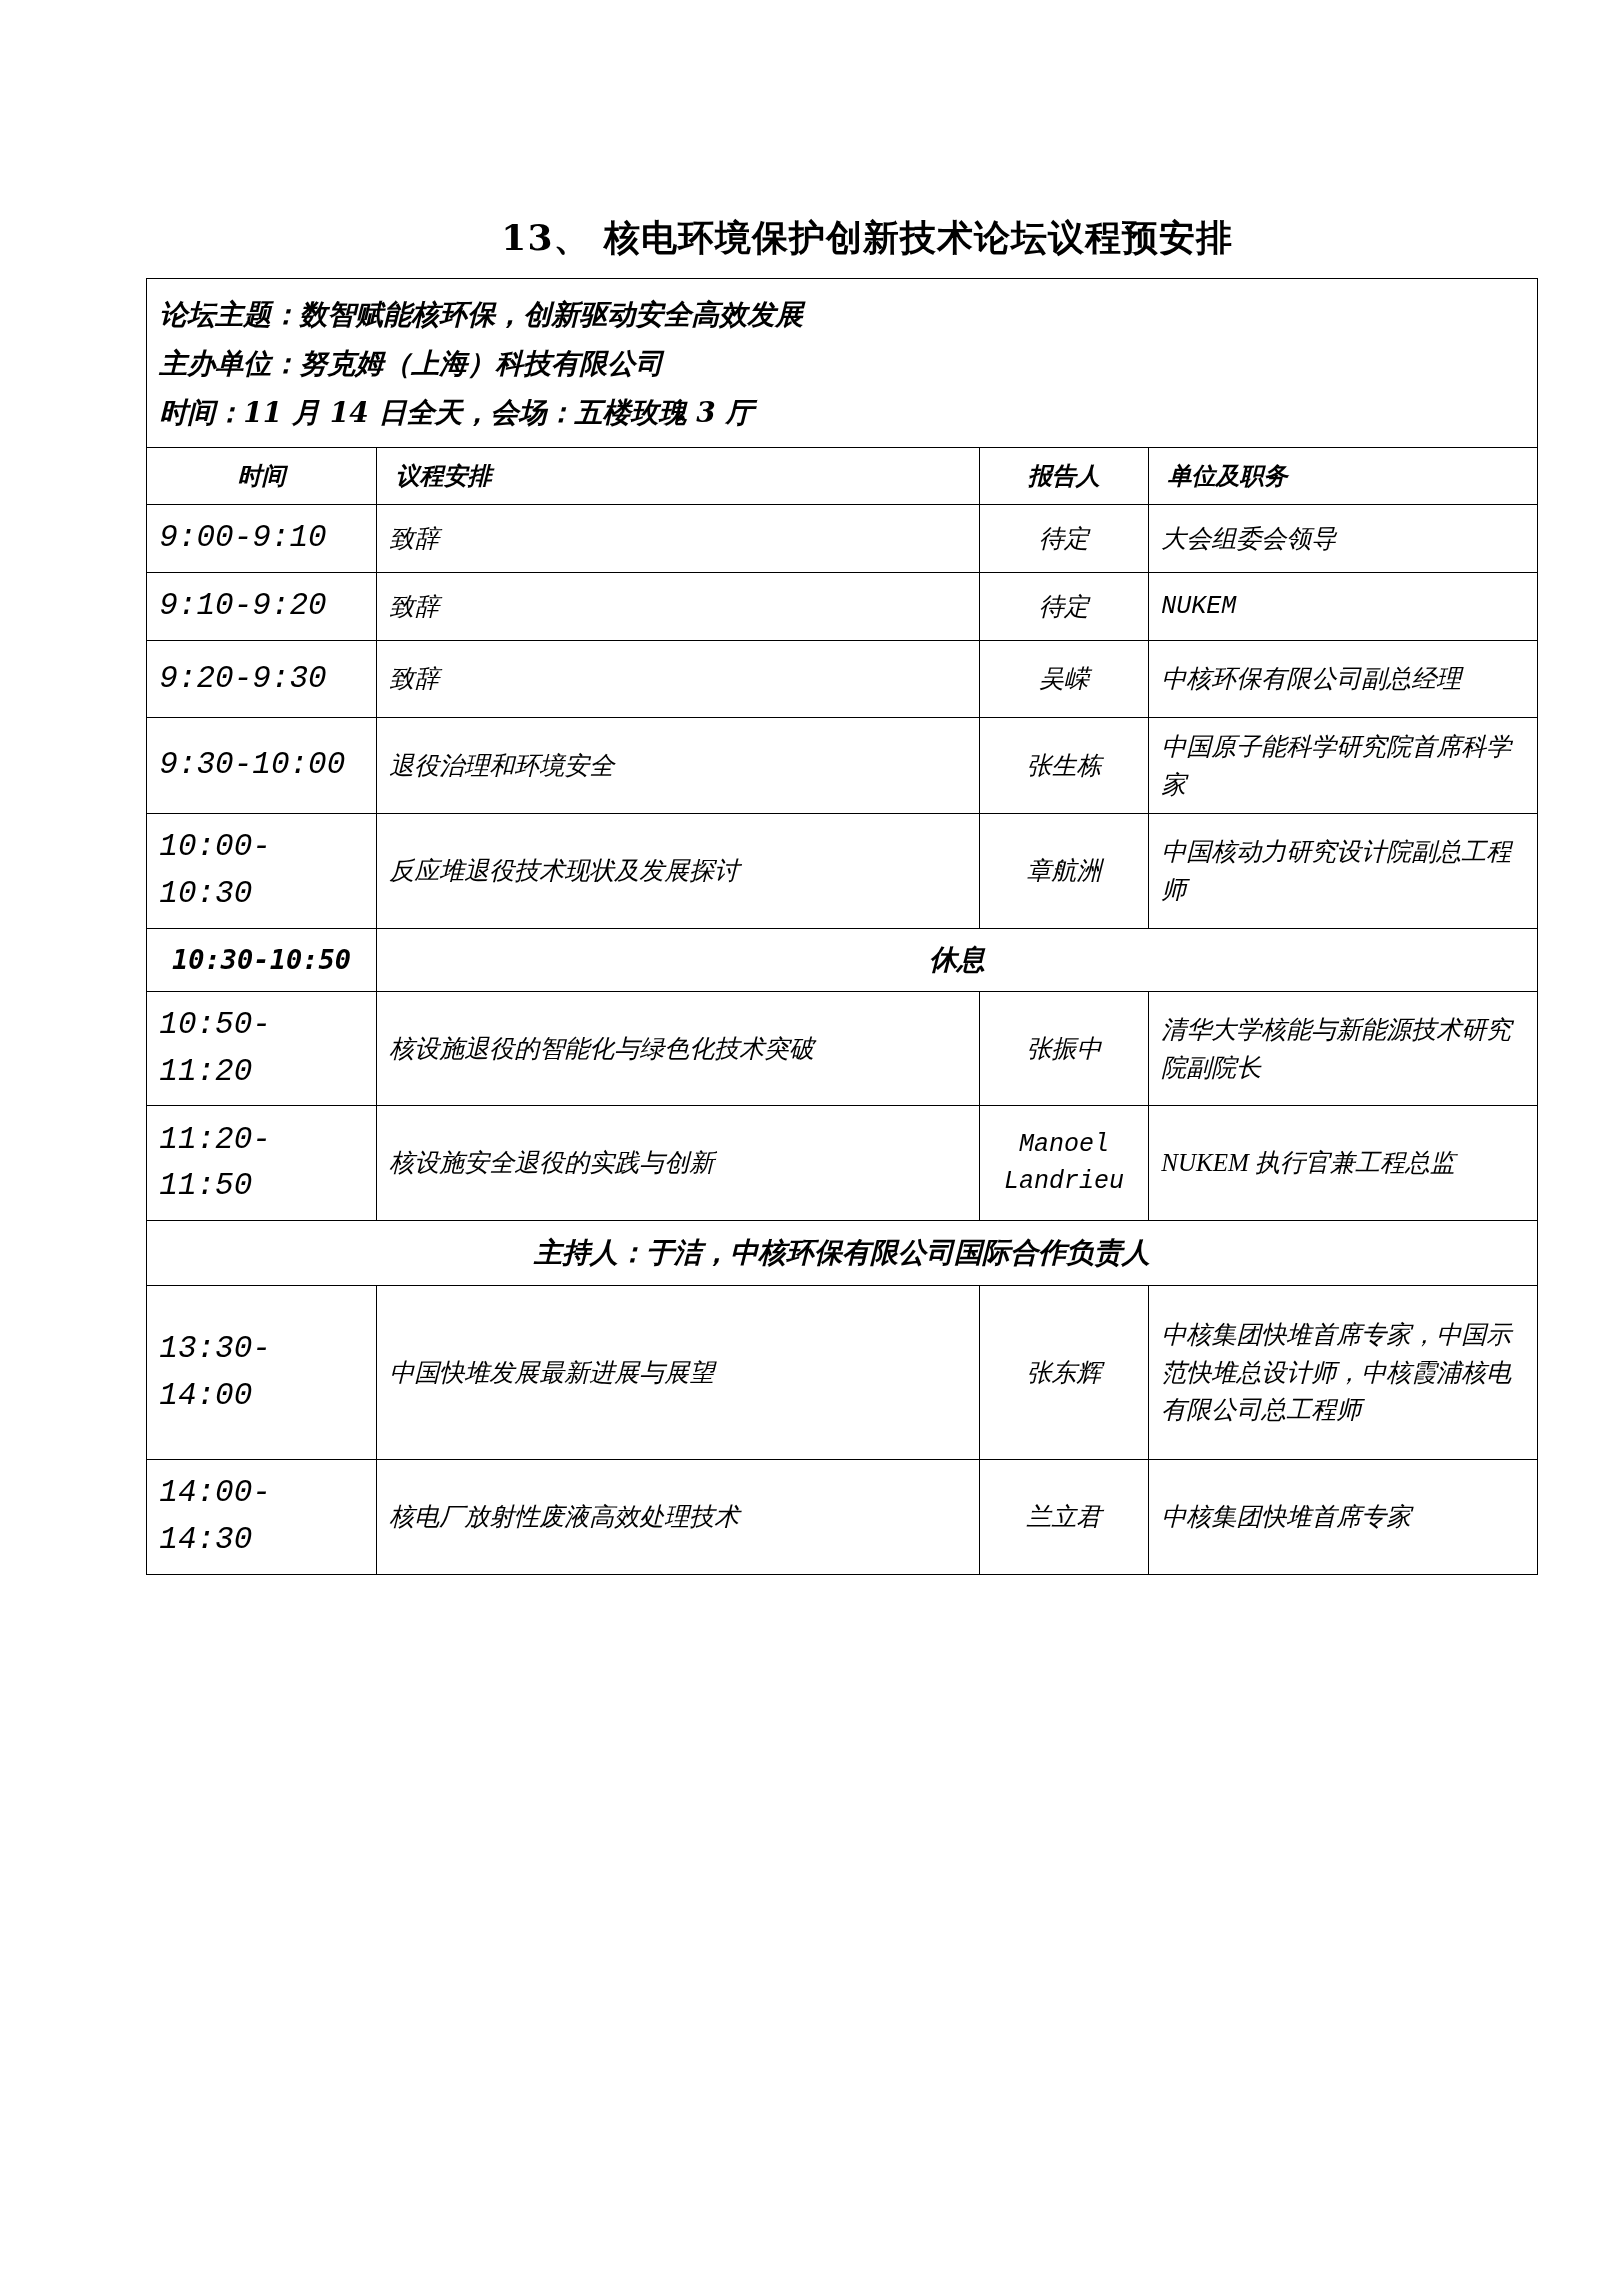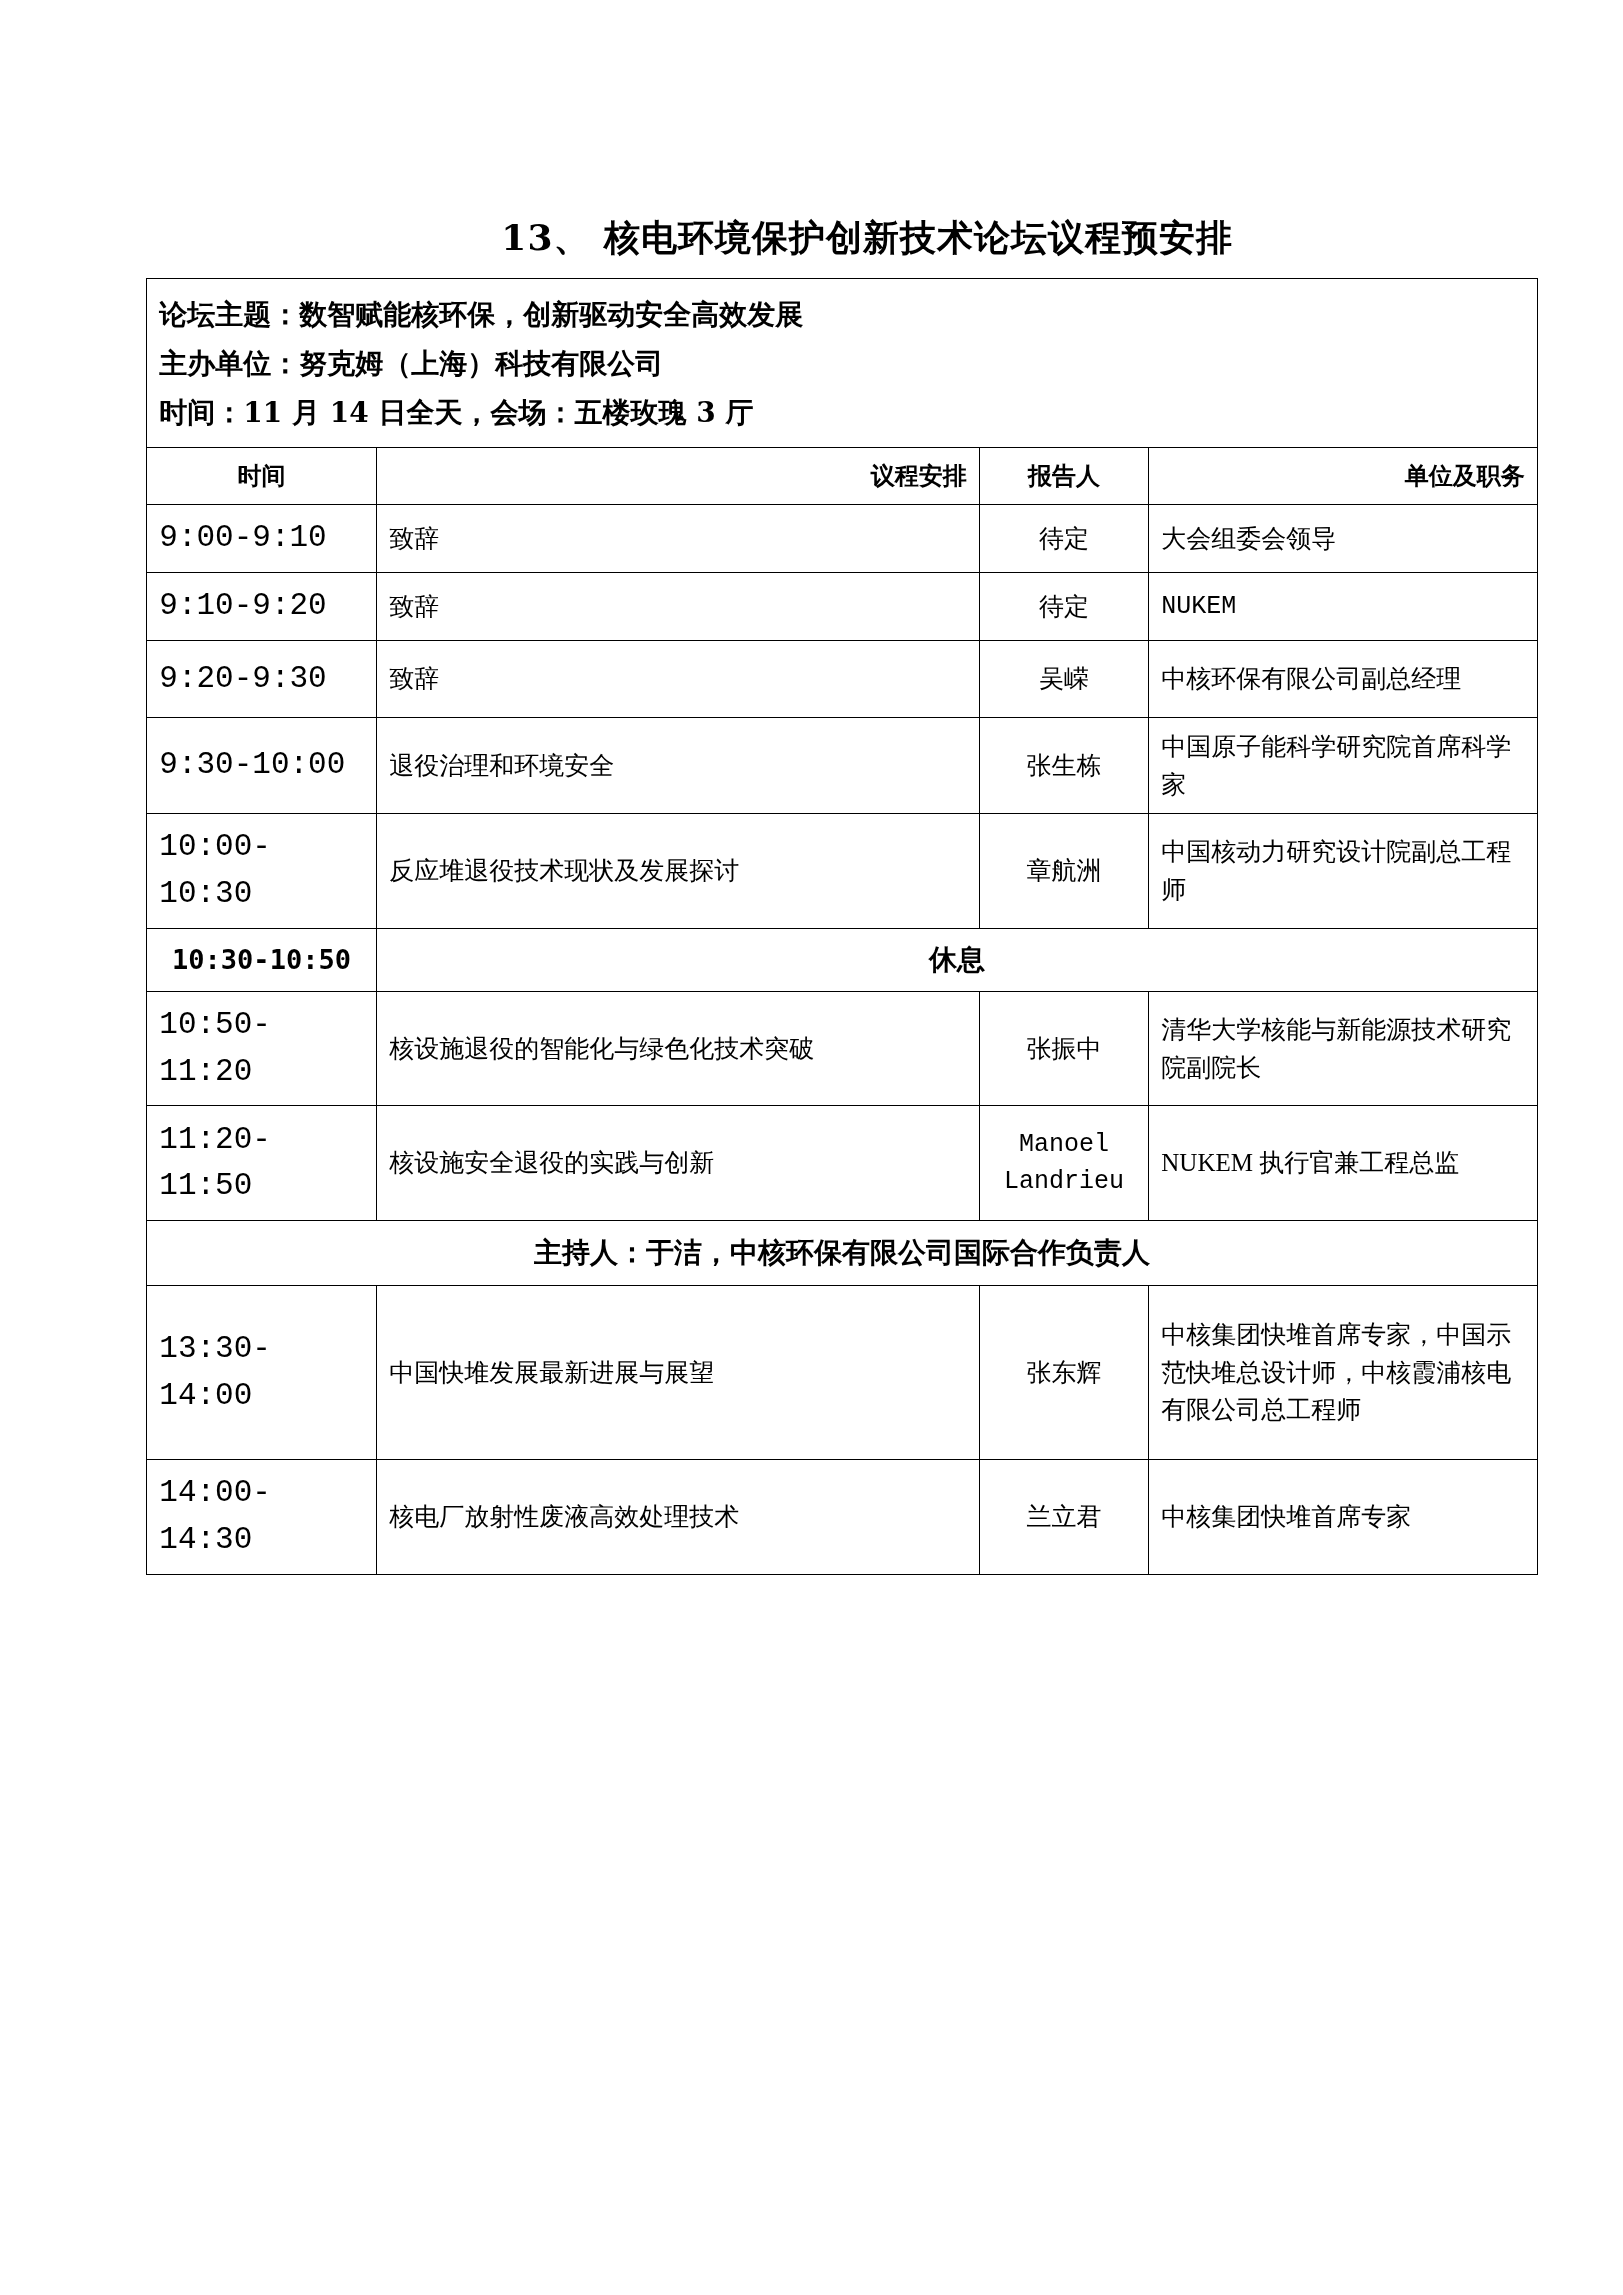--- a/index.html
+++ b/index.html
@@ -37,20 +37,21 @@
     border-collapse: collapse;
     table-layout: fixed;
     font-size: 25px;
     line-height: 1.5;
   }
   table.agenda td {
     border: 1.5px solid #000000;
     padding: 10.2px 12.3px;
     vertical-align: middle;
     word-break: break-word;
+    font-style: italic;
   }
   
   col.c-time { width: 230px; }
   col.c-topic { width: 603px; }
   col.c-speaker { width: 169px; }
   col.c-org { width: 389px; }
 
   .header-block td {
     font-family: "DejaVu Serif", "Liberation Serif", serif;
     font-weight: bold;
@@ -63,21 +64,21 @@
     display: block;
     white-space: nowrap;
   }
   .col-head td {
     font-family: "DejaVu Serif", "Liberation Serif", serif;
     font-weight: bold;
     font-size: 24px;
     padding: 11.2px 12.3px;
   }
   .col-head td.center { text-align: center; }
-  .col-head td.left { text-align: right; padding-left: 18.4px; }
+  .col-head td.left { text-align: left; padding-left: 18.4px; }
 
   td.time {
     text-align: left;
     font-family: "Liberation Mono", "DejaVu Sans Mono", monospace;
     font-size: 31px;
     letter-spacing: 0px;
   }
   td.topic {
     text-align: left;
     padding-left: 17.4px;

